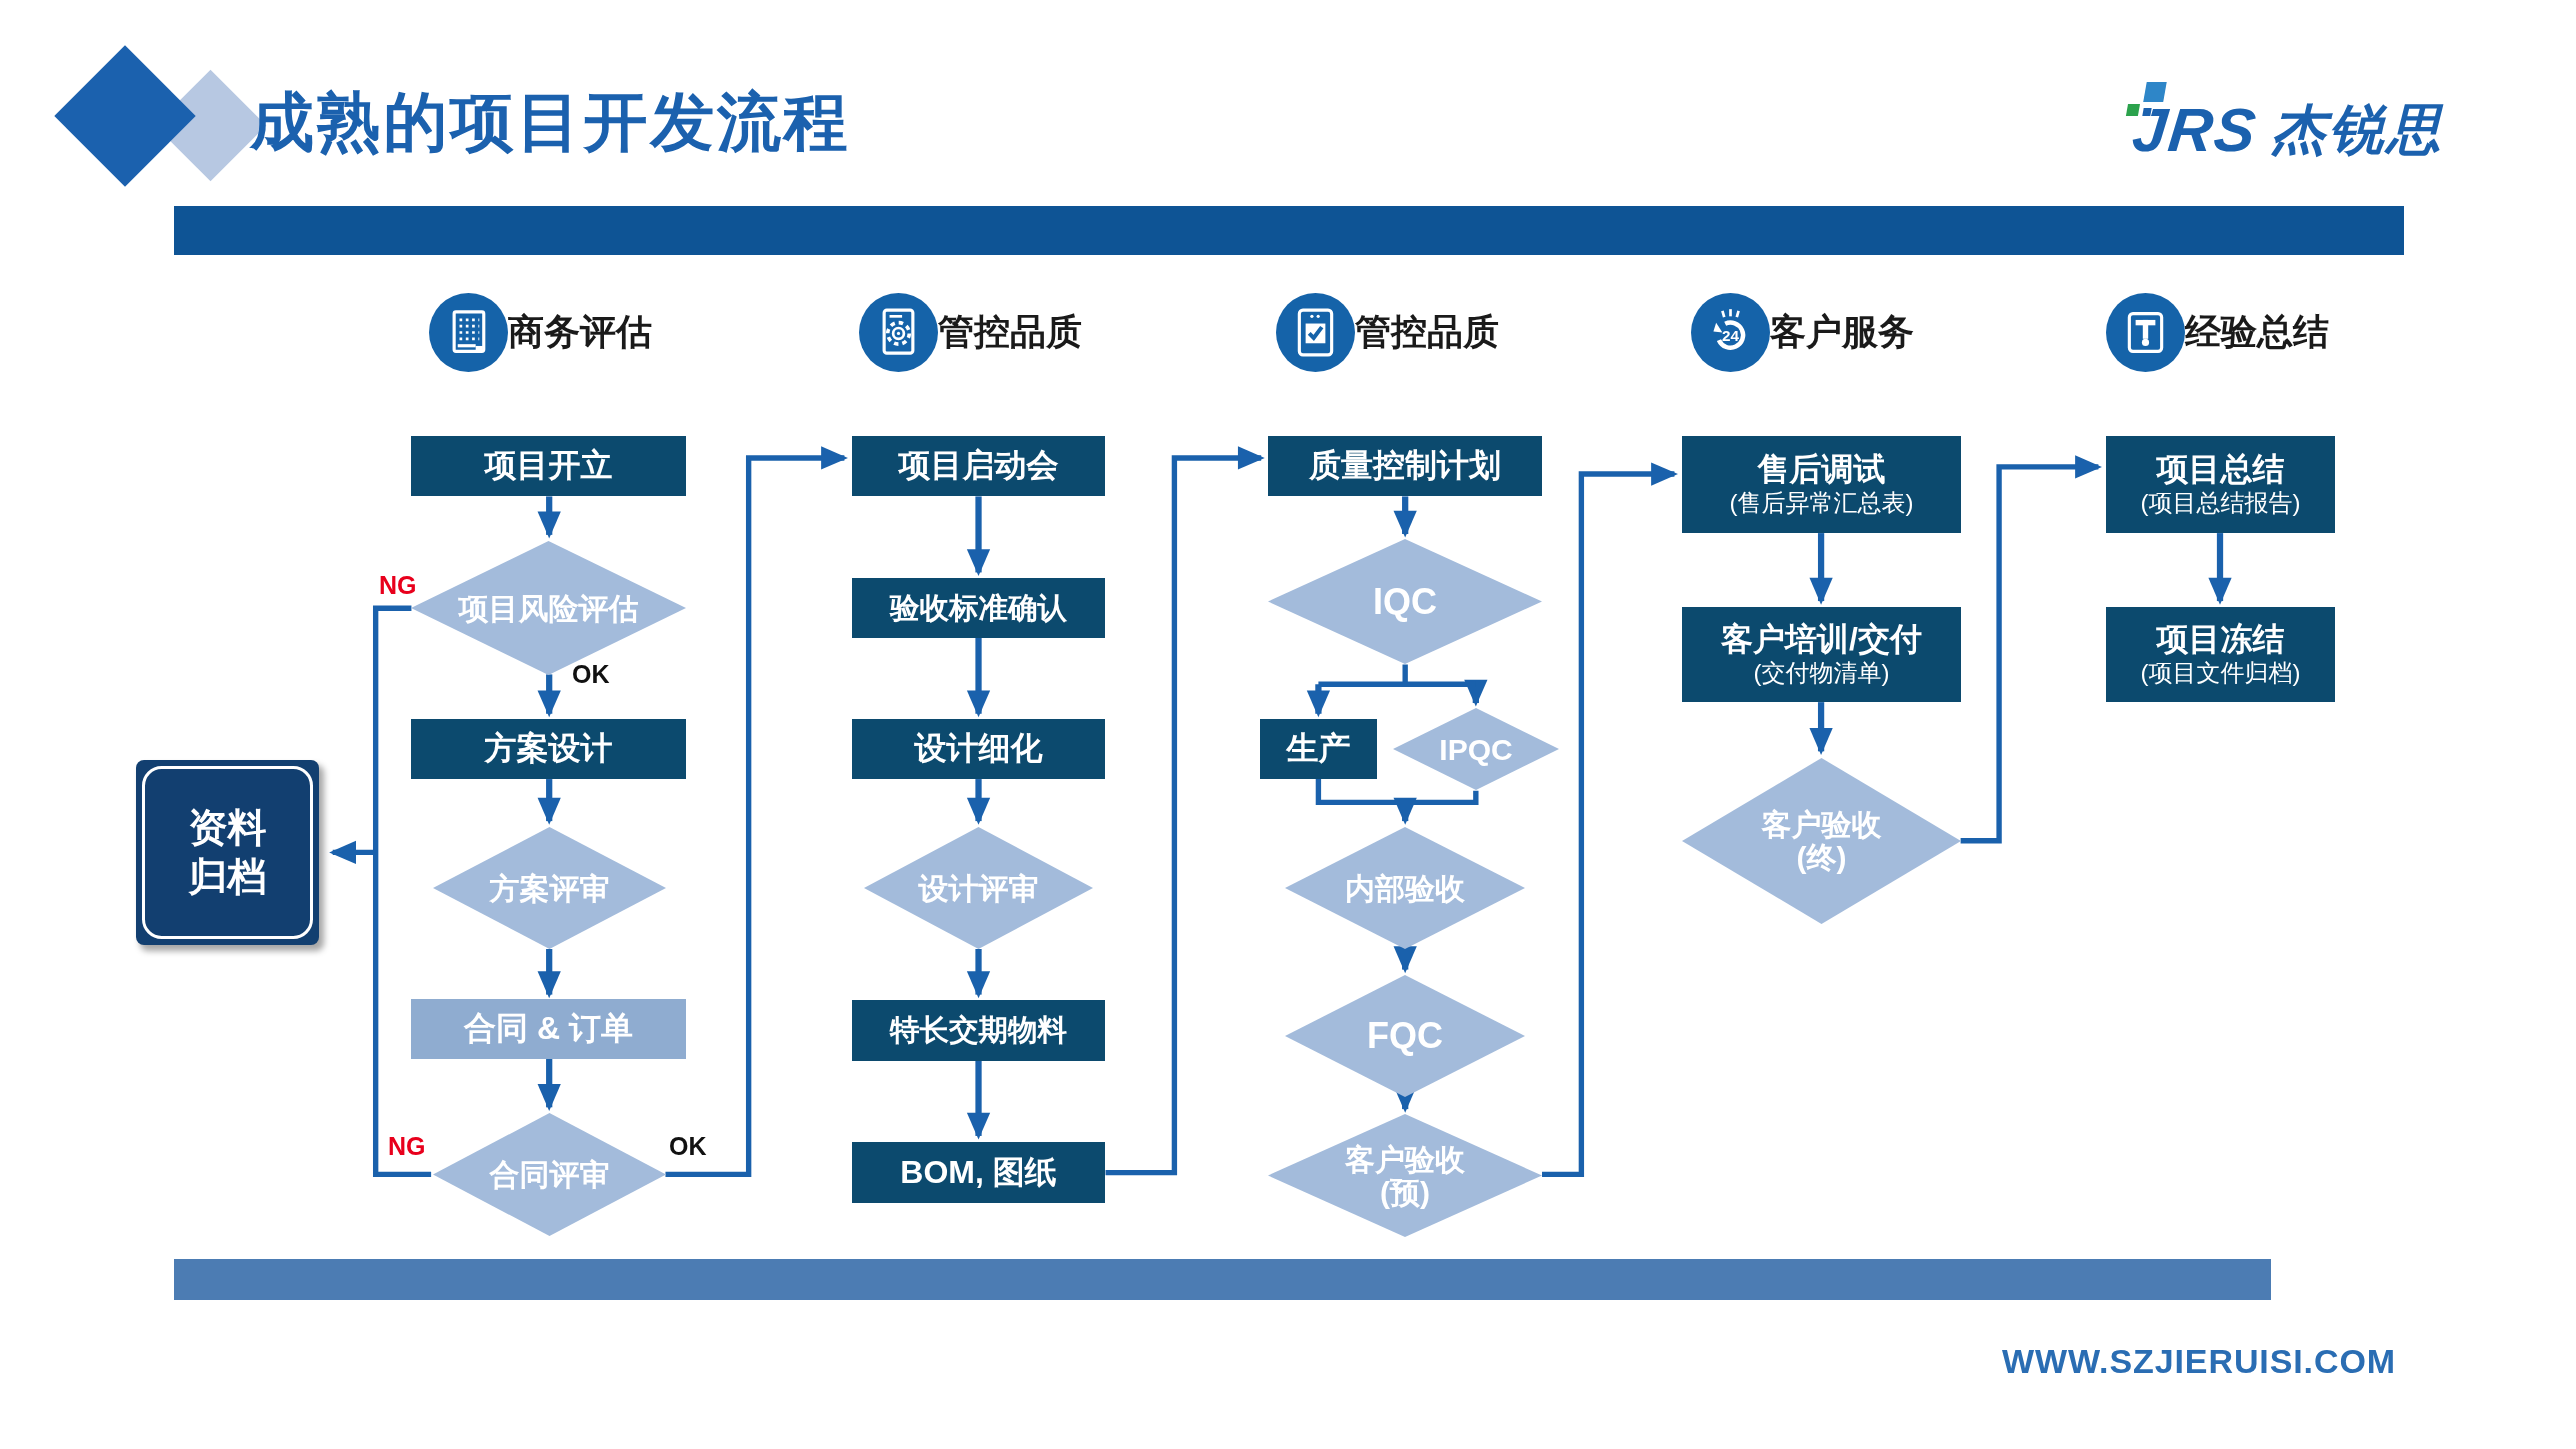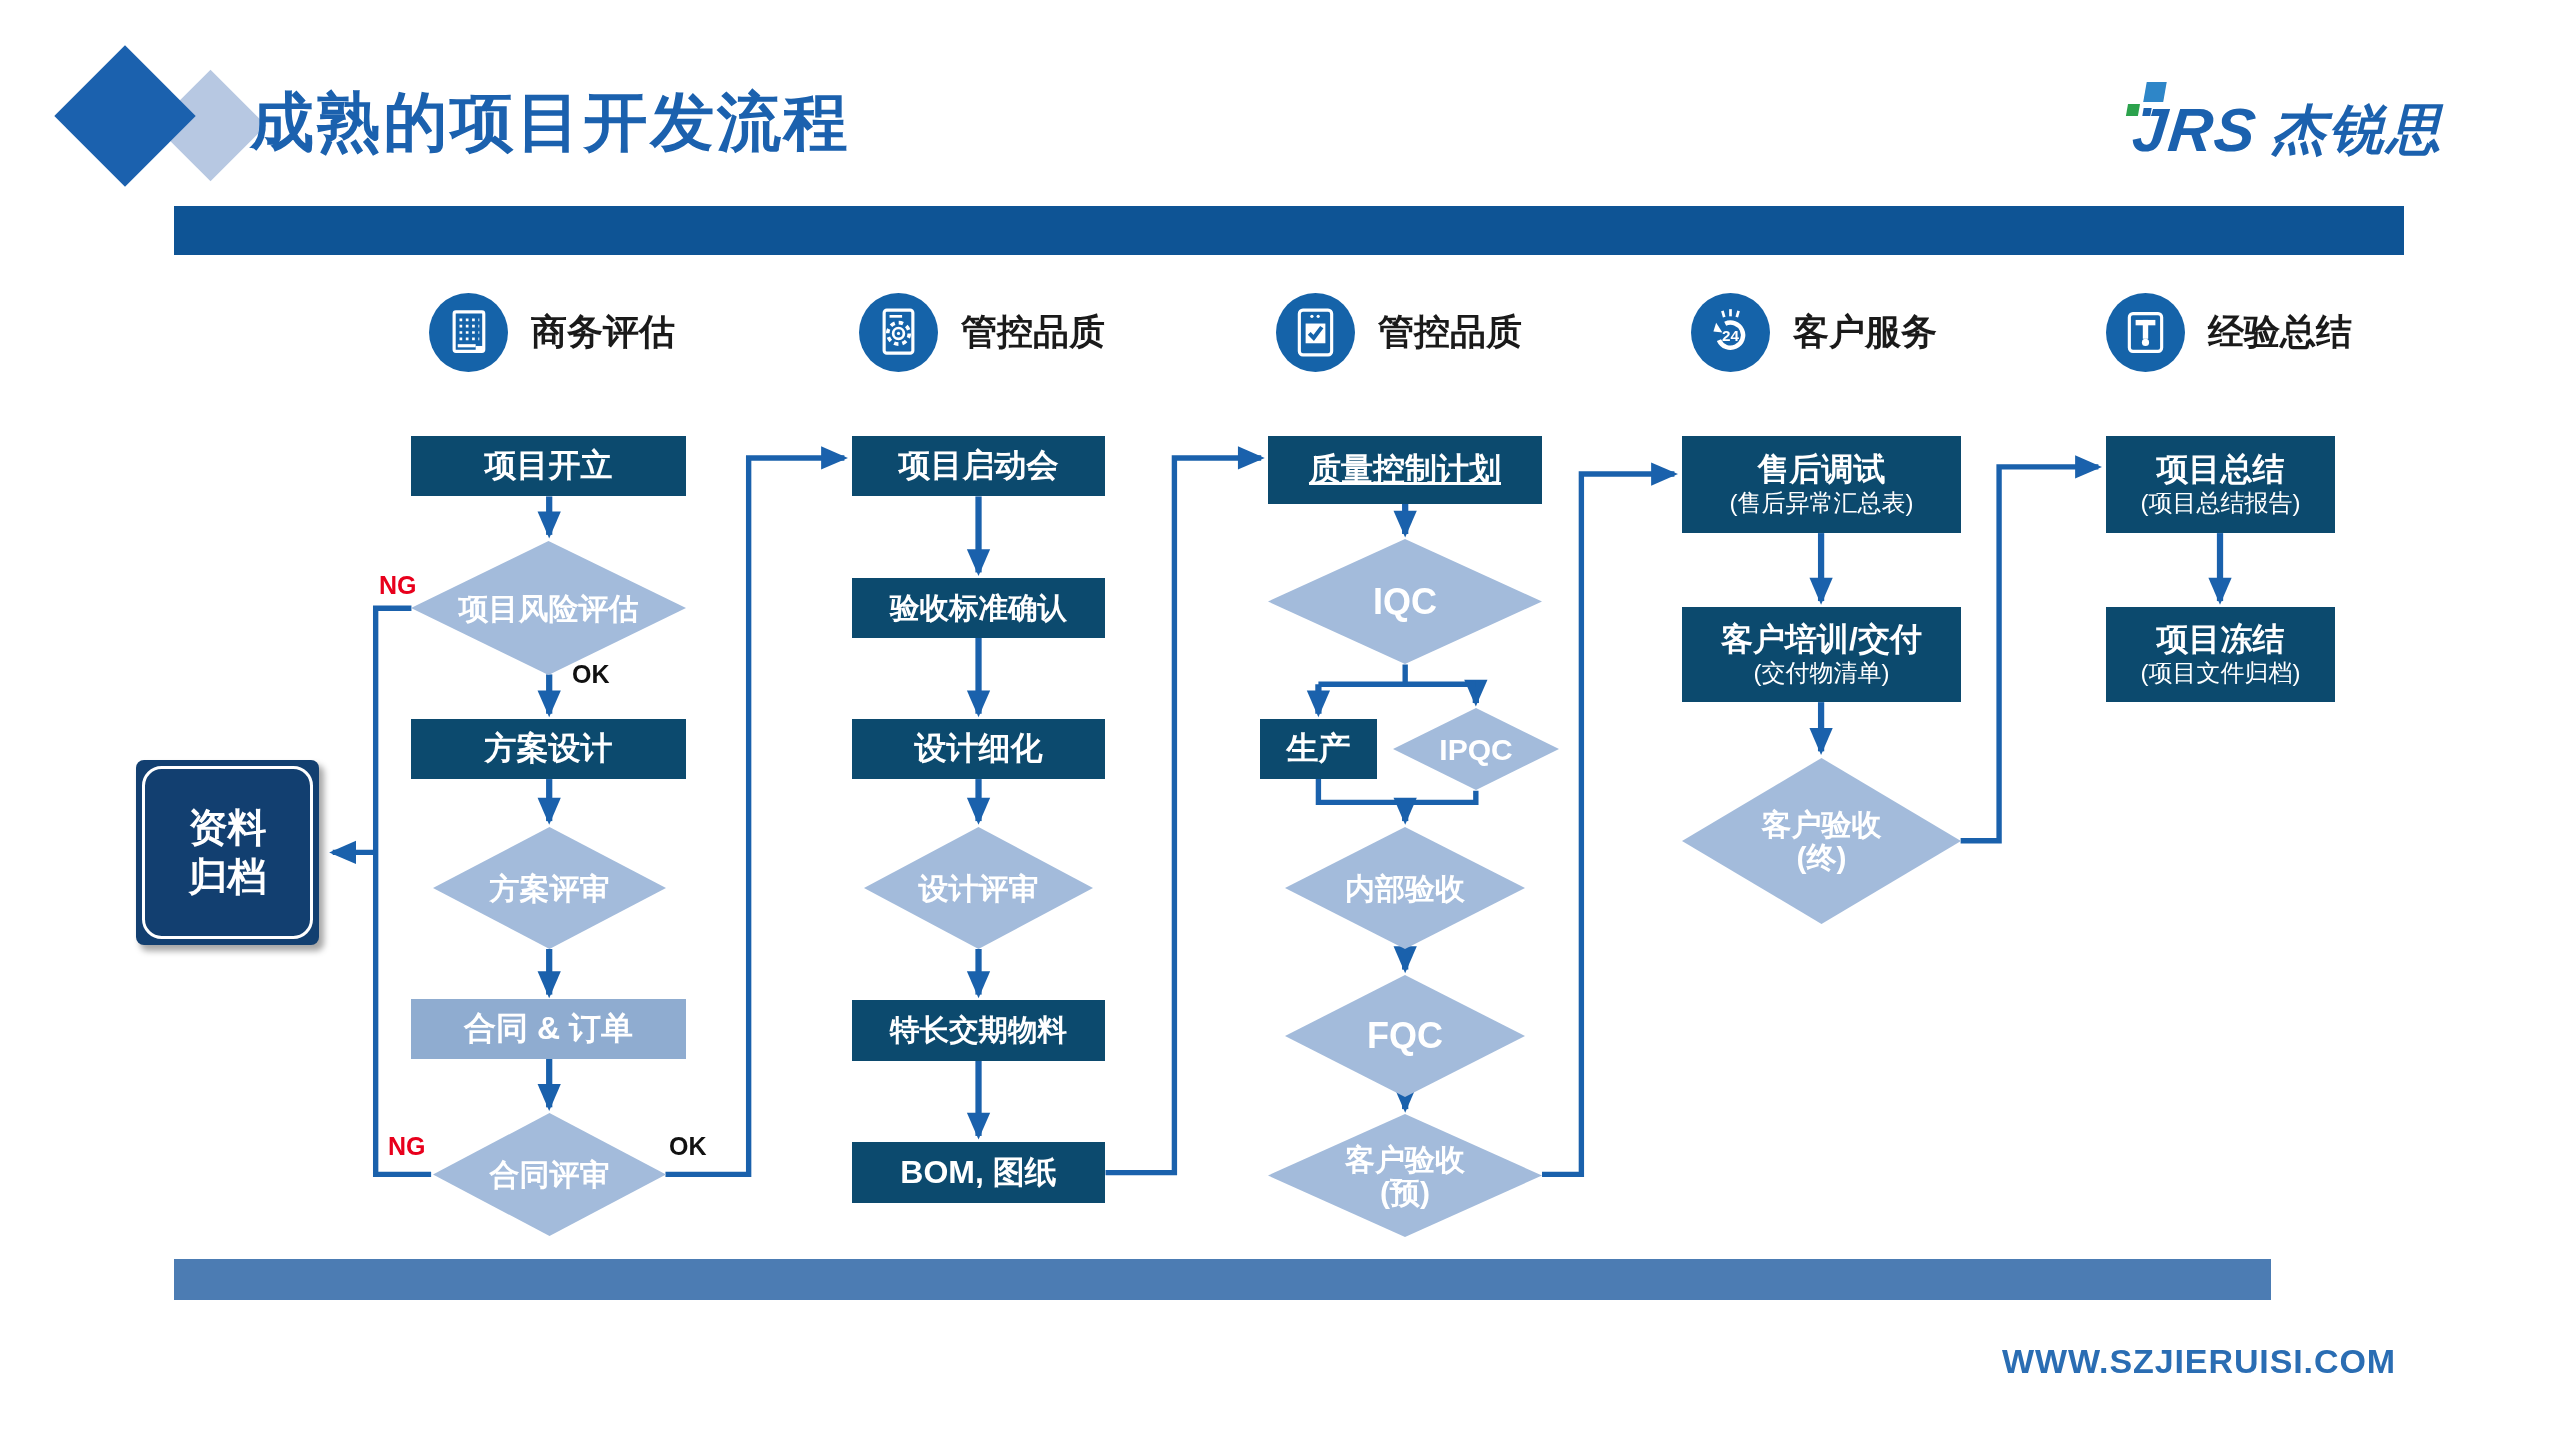--- a/index.html
+++ b/index.html
@@ -18,21 +18,21 @@
   .sq1{left:2145px;top:82px;width:19.7px;height:19.7px;background:#2E86C8;transform:skewX(-10deg);}
   .sq2{left:2127px;top:104px;width:11.6px;height:11.6px;background:#2BA24C;transform:skewX(-10deg);}
   .sq3{left:2143px;top:108px;width:8px;height:8px;background:#1B61AE;transform:skewX(-10deg);}
   .bar{position:absolute;}
   .bar.top{left:174px;top:206px;width:2230px;height:49px;background:#0E5495;}
   .bar.bottom{left:174px;top:1259px;width:2097px;height:41px;background:#4C7CB3;}
   .url{position:absolute;left:2002px;top:1342px;font-size:34px;font-weight:bold;
        color:#2A6DB3;letter-spacing:0.9px;white-space:nowrap;}
   
   .hdr{position:absolute;top:293px;display:flex;align-items:center;height:79px;}
-  .hdr .txt{margin-left:23px;font-size:36px;font-weight:bold;color:#1a1a1a;white-space:nowrap;text-align:right;}
+  .hdr .txt{font-size:36px;font-weight:bold;color:#1a1a1a;white-space:nowrap;text-align:right;}
   
   .rect{position:absolute;background:#0c4a6e;color:#fff;display:flex;flex-direction:column;
         align-items:center;justify-content:center;text-align:center;font-weight:bold;
         font-size:32px;line-height:1.18;}
   .rect.light{background:#8FACD0;}
   .rect .sub{font-size:24px;font-weight:normal;}
   .diamond{position:absolute;background:#A3BBDB;color:#fff;font-weight:bold;font-size:30px;
            display:flex;flex-direction:column;align-items:center;justify-content:center;
            text-align:center;line-height:1.1;
            clip-path:polygon(50% 0,100% 50%,50% 100%,0 50%);}
@@ -209,21 +209,21 @@
   <div class="diamond" style="left:864px;top:827px;width:229px;height:122px;">
       <span>设计评审</span>
     </div>
   <div class="rect" style="left:852px;top:1000px;width:253px;height:61px;font-size:29.5px;">
       <span>特长交期物料</span>
     </div>
   <div class="rect" style="left:852px;top:1142px;width:253px;height:61px;">
       <span>BOM, 图纸</span>
     </div>
 
-  <div class="rect" style="left:1268px;top:436px;width:274px;height:68px;text-decoration:underline;">
+  <div class="rect" style="left:1268px;top:436px;width:274px;height:60px;">
       <span>质量控制计划</span>
     </div>
   <div class="diamond latin" style="left:1268px;top:539px;width:274px;height:125px;">
       <span>IQC</span>
     </div>
   <div class="rect" style="left:1260px;top:719px;width:117px;height:60px;">
       <span>生产</span>
     </div>
   <div class="diamond latin" style="left:1393px;top:708px;width:166px;height:82px;font-size:30px;">
       <span>IPQC</span>

